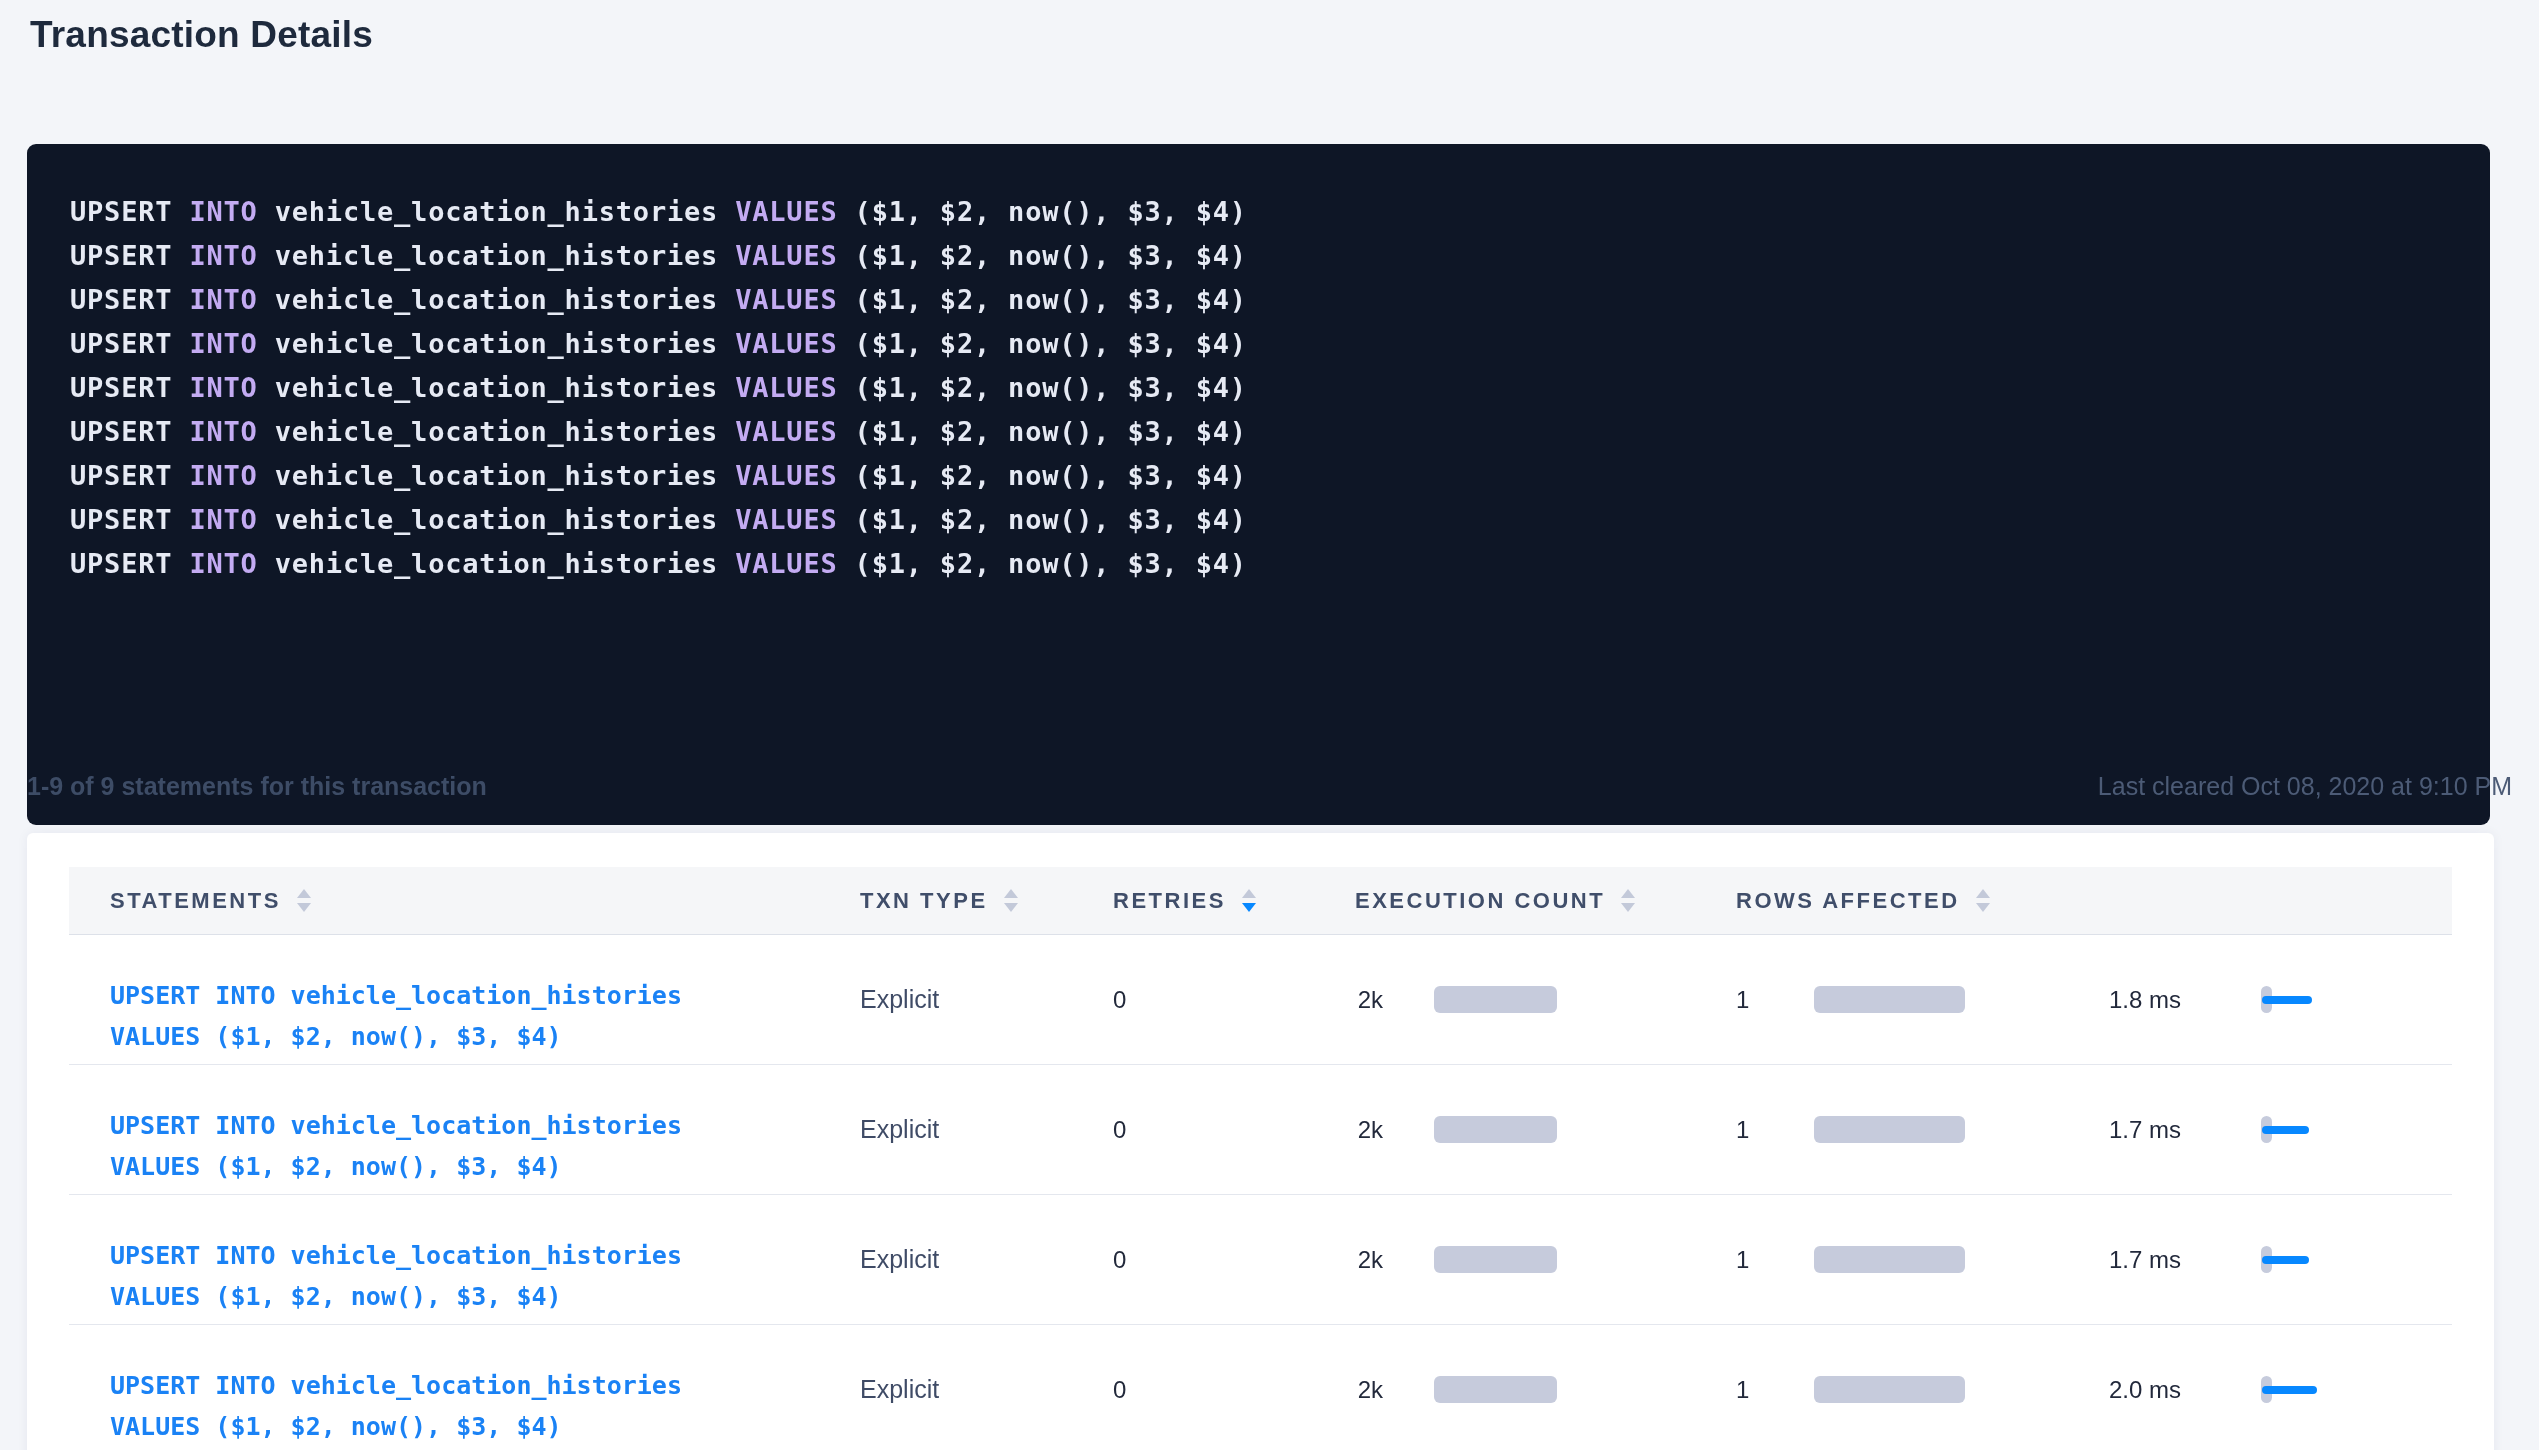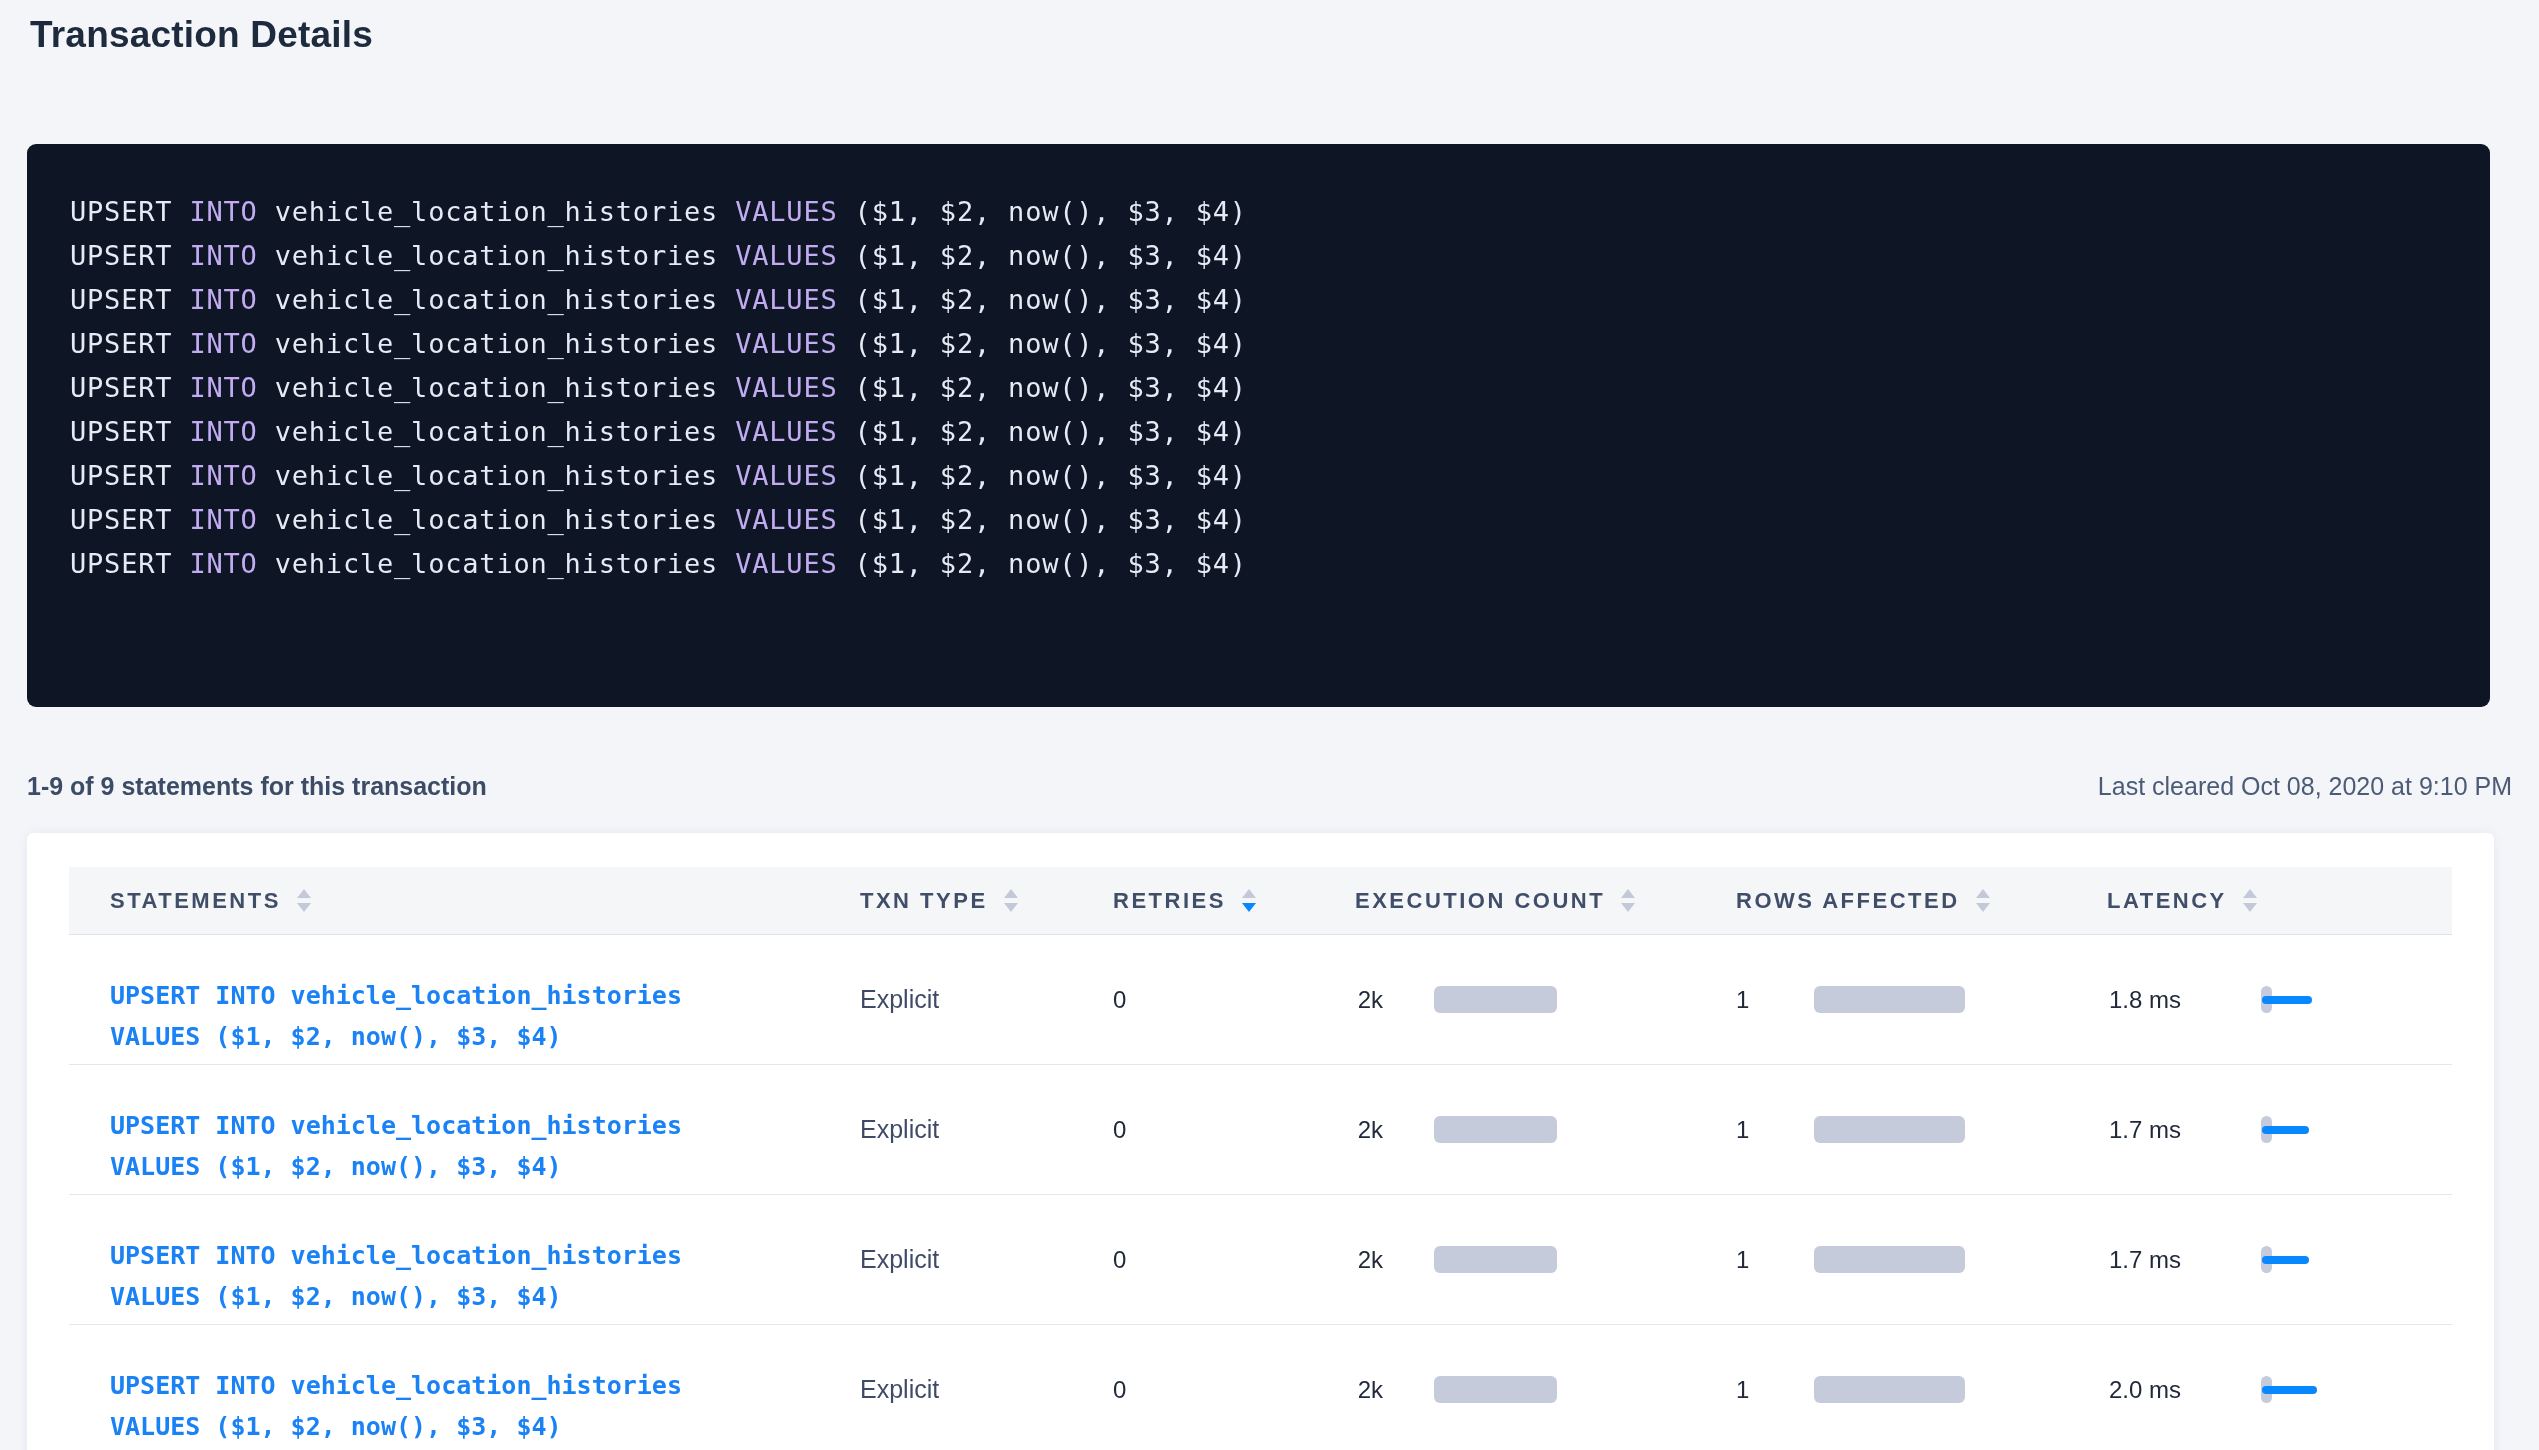--- a/index.html
+++ b/index.html
@@ -21,25 +21,25 @@
   
   .page-title{
     position:absolute; left:30px; top:14px;
     font-size:37px; font-weight:600; color:#1e2a3d;
     letter-spacing:0.2px;
   }
 
   
   .sql-box{
     position:absolute; left:27px; top:144px;
-    width:2463px; height:563px;
+    width:2463px; height:681px;
     background:#0e1626; border-radius:9px;
     padding:46px 40px 0 43px;
     font-family:"DejaVu Sans Mono", monospace;
-    font-size:27px; font-weight:400; letter-spacing:0.8px;
+    font-size:27px; font-weight:700; letter-spacing:0.8px;
     line-height:44px; white-space:pre;
   }
   .code-line{ color:var(--code-fg); }
   .code-line .kw{ color:var(--kw-purple); }
 
   
   .caption-row{
     position:absolute; left:27px; top:772px; width:2485px;
     display:flex; justify-content:space-between; align-items:center;
   }
@@ -159,27 +159,20 @@
           <span class="tri tri-down"></span>
         </span>
       </div>
       <div class="th">
         <span class="th-label">ROWS AFFECTED</span>
         <span class="sort-icons">
           <span class="tri tri-up"></span>
           <span class="tri tri-down"></span>
         </span>
       </div>
-      <div class="th">
-        <span class="th-label">LATENCY</span>
-        <span class="sort-icons">
-          <span class="tri tri-up"></span>
-          <span class="tri tri-down"></span>
-        </span>
-      </div>
     </div>
   <div id="tbody">
       <div class="grid-row tr">
         <div class="td td-stmt">
           <a class="stmt-link">UPSERT INTO vehicle_location_histories<br>VALUES ($1, $2, now(), $3, $4)</a>
         </div>
         <div class="td">
           <span class="cell-text">Explicit</span>
         </div>
         <div class="td">

